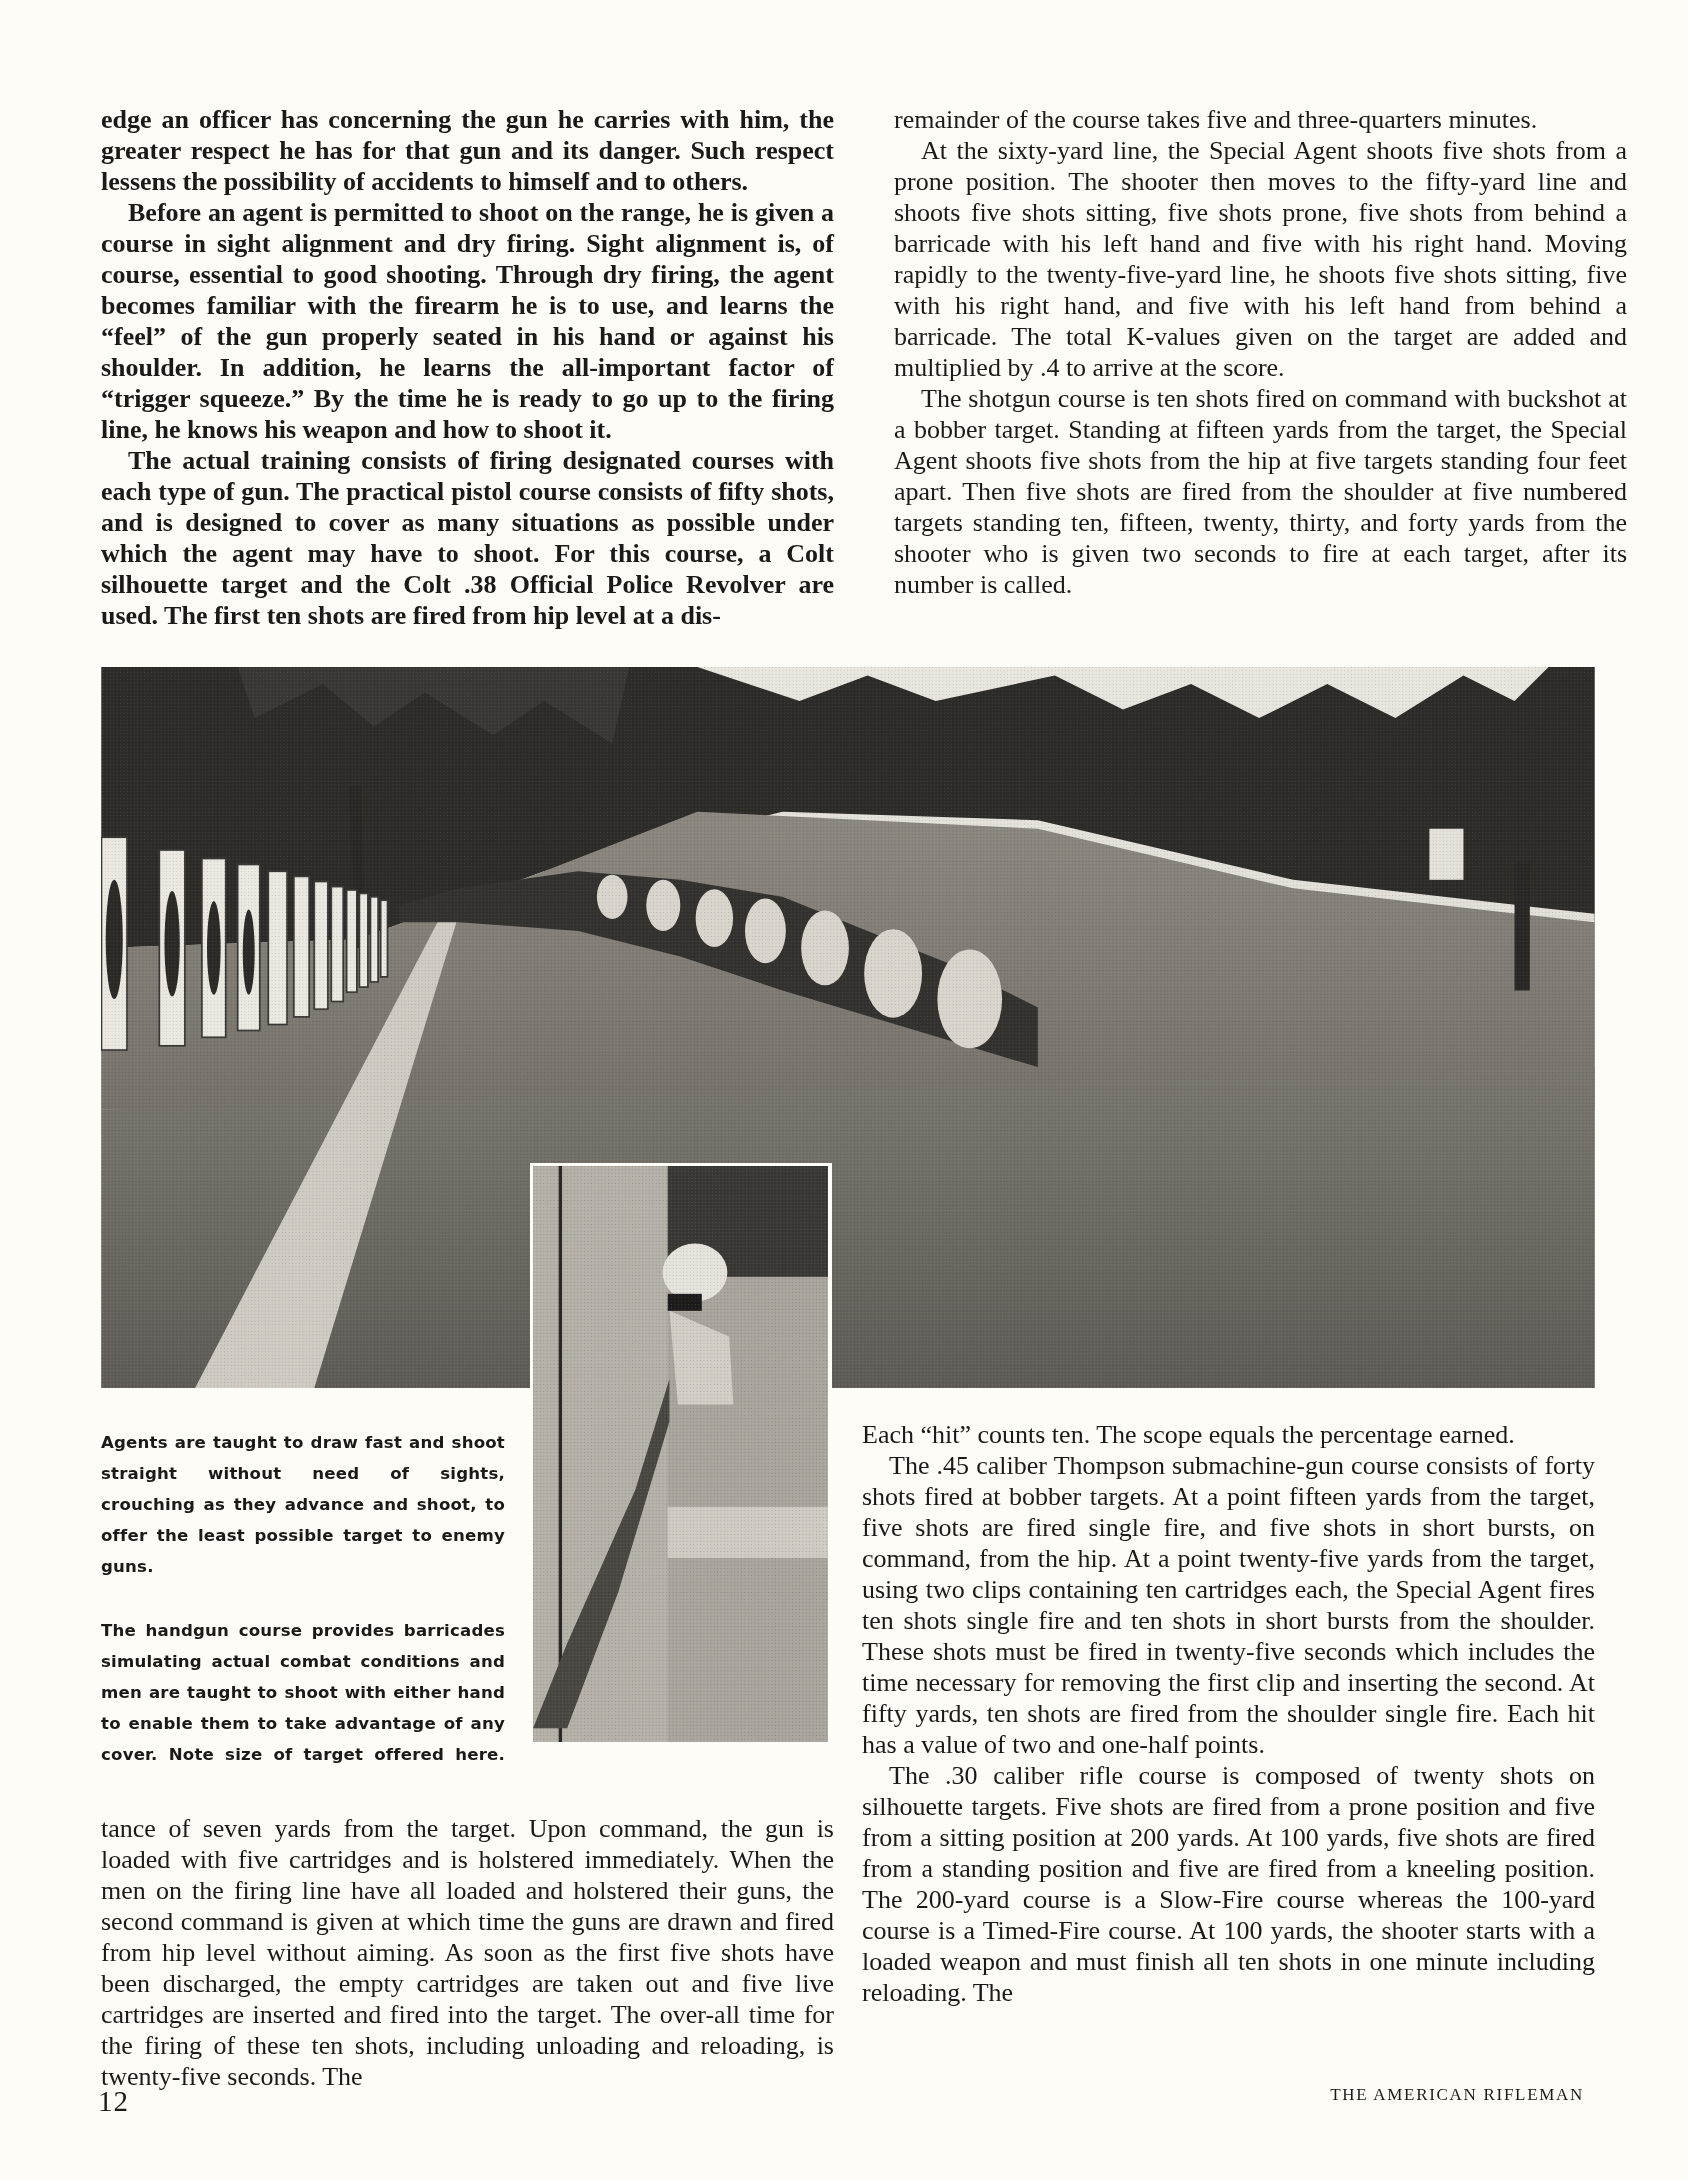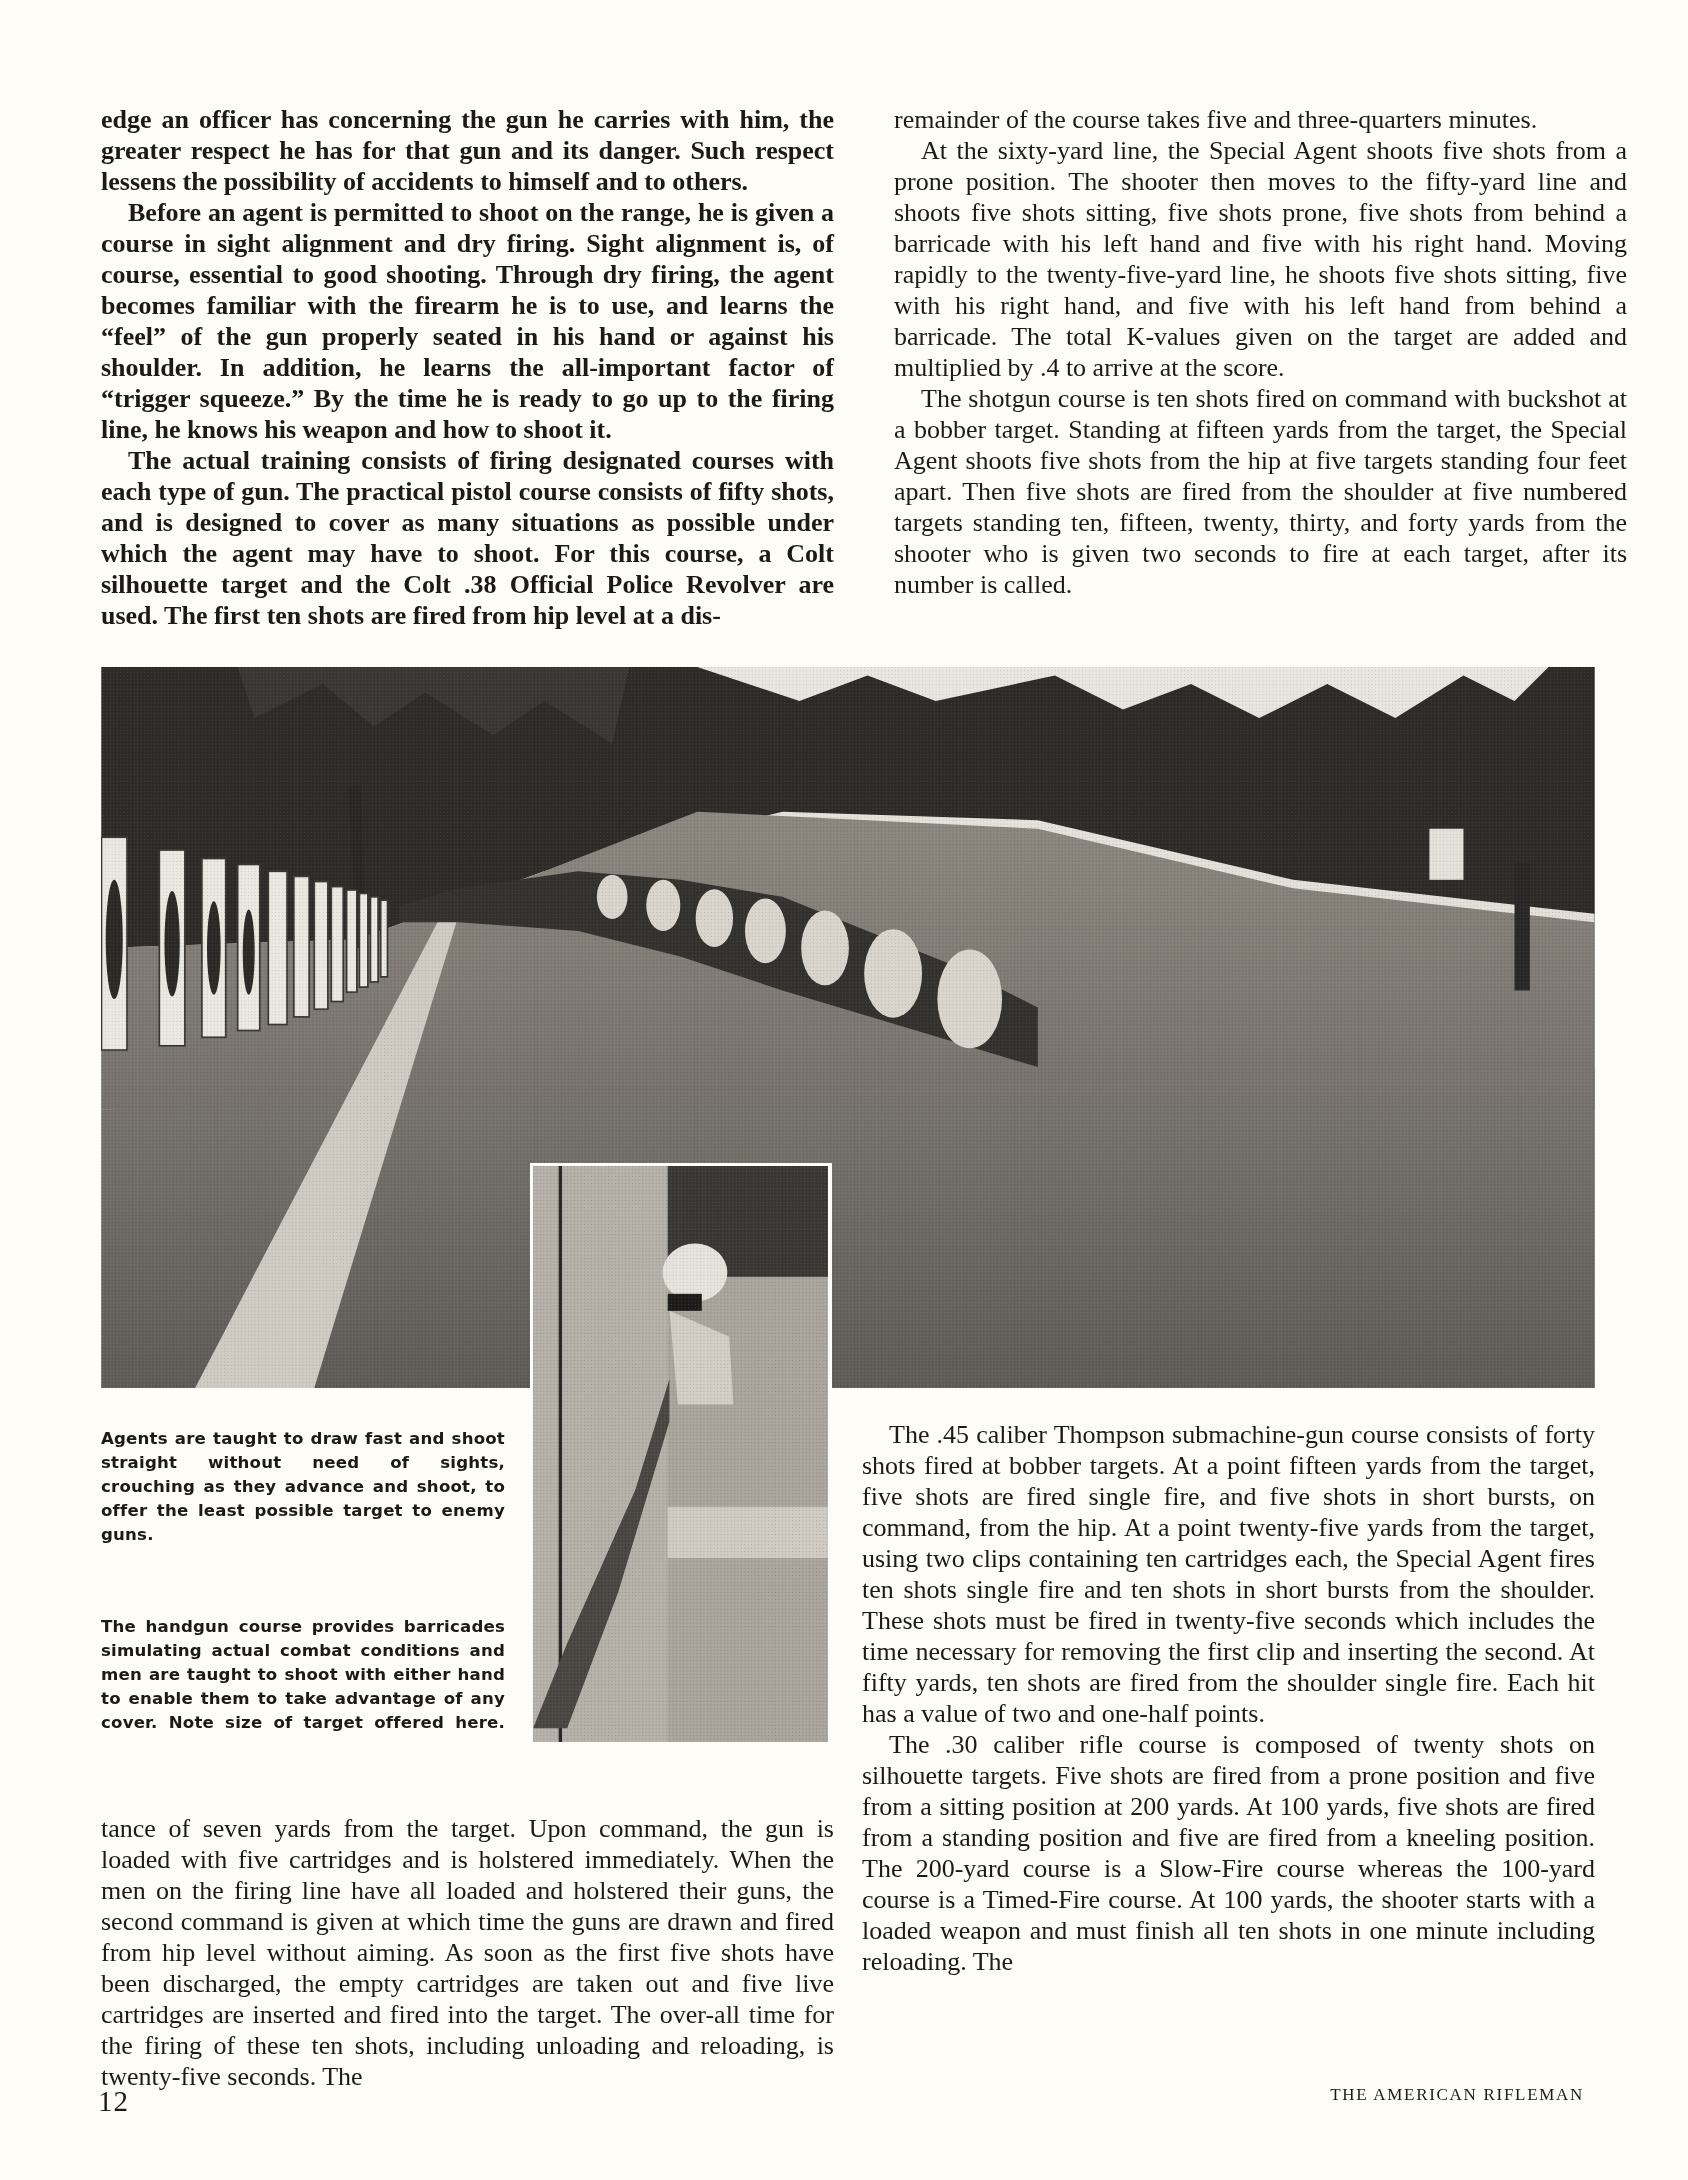--- a/index.html
+++ b/index.html
@@ -24,21 +24,21 @@
   #col-bottom-right { left:862px; top:1419px; width:733px; }
 
   .photo { position:absolute; overflow:hidden; }
   #main-photo { left:101px; top:667px; width:1494px; height:721px; background:#6f6c66; }
   #inset-photo { left:530px; top:1163px; width:302px; height:583px; background:#fdfcf7; padding:0; }
   #inset-photo .inner { position:absolute; left:3.4px; top:3.4px; right:3.4px; bottom:3.4px; overflow:hidden; }
 
   .caption {
     position:absolute; left:101px; width:404px;
     font-family:"DejaVu Sans", "Liberation Sans", sans-serif;
-    font-weight:bold; font-size:16.6px; line-height:24px;
+    font-weight:bold; font-size:16.6px; line-height:31px;
     text-align:justify; text-align-last:justify; letter-spacing:0.2px;
   }
   #caption-1 { top:1427px; }
   #caption-2 { top:1615px; }
 
   .footer { position:absolute; top:2085px; font-size:29px; letter-spacing:0.9px; }
   #page-number { left:98px; }
   #publication-name { right:104px; font-size:17px; letter-spacing:1.7px; }
 </style>
 </head>
@@ -160,19 +160,20 @@
 </div>
 
 <div id="caption-1" class="caption">Agents are taught to draw fast and shoot straight without need of sights, crouching as they advance and shoot, to offer the least possible target to enemy guns.</div>
 <div id="caption-2" class="caption">The handgun course provides barricades simulating actual combat conditions and men are taught to shoot with either hand to enable them to take advantage of any cover.  Note size of target offered here.</div>
 
 <div id="col-bottom-left" class="col">
   <p>tance of seven yards from the target.  Upon command, the gun is loaded with five cartridges and is holstered immediately. When the men on the firing line have all loaded and holstered their guns, the second command is given at which time the guns are drawn and fired from hip level without aiming.  As soon as the first five shots have been discharged, the empty cartridges are taken out and five live cartridges are inserted and fired into the target.  The over-all time for the firing of these ten shots, including unloading and reloading, is twenty-five seconds.  The</p>
 </div>
 
 <div id="col-bottom-right" class="col">
+  <p>Each “hit” counts ten.  The scope equals the percentage earned.</p>
   <p class="ind">The .45 caliber Thompson submachine-gun course consists of forty shots fired at bobber targets.  At a point fifteen yards from the target, five shots are fired single fire, and five shots in short bursts, on command, from the hip.  At a point twenty-five yards from the target, using two clips containing ten cartridges each, the Special Agent fires ten shots single fire and ten shots in short bursts from the shoulder.  These shots must be fired in twenty-five seconds which includes the time necessary for removing the first clip and inserting the second.  At fifty yards, ten shots are fired from the shoulder single fire.  Each hit has a value of two and one-half points.</p>
   <p class="ind">The .30 caliber rifle course is composed of twenty shots on silhouette targets.  Five shots are fired from a prone position and five from a sitting position at 200 yards.  At 100 yards, five shots are fired from a standing position and five are fired from a kneeling position.  The 200-yard course is a Slow-Fire course whereas the 100-yard course is a Timed-Fire course.  At 100 yards, the shooter starts with a loaded weapon and must finish all ten shots in one minute including reloading.  The</p>
 </div>
 
 <div id="page-number" class="footer">12</div>
 <div id="publication-name" class="footer">THE AMERICAN RIFLEMAN</div>
 
 
 </body></html>

